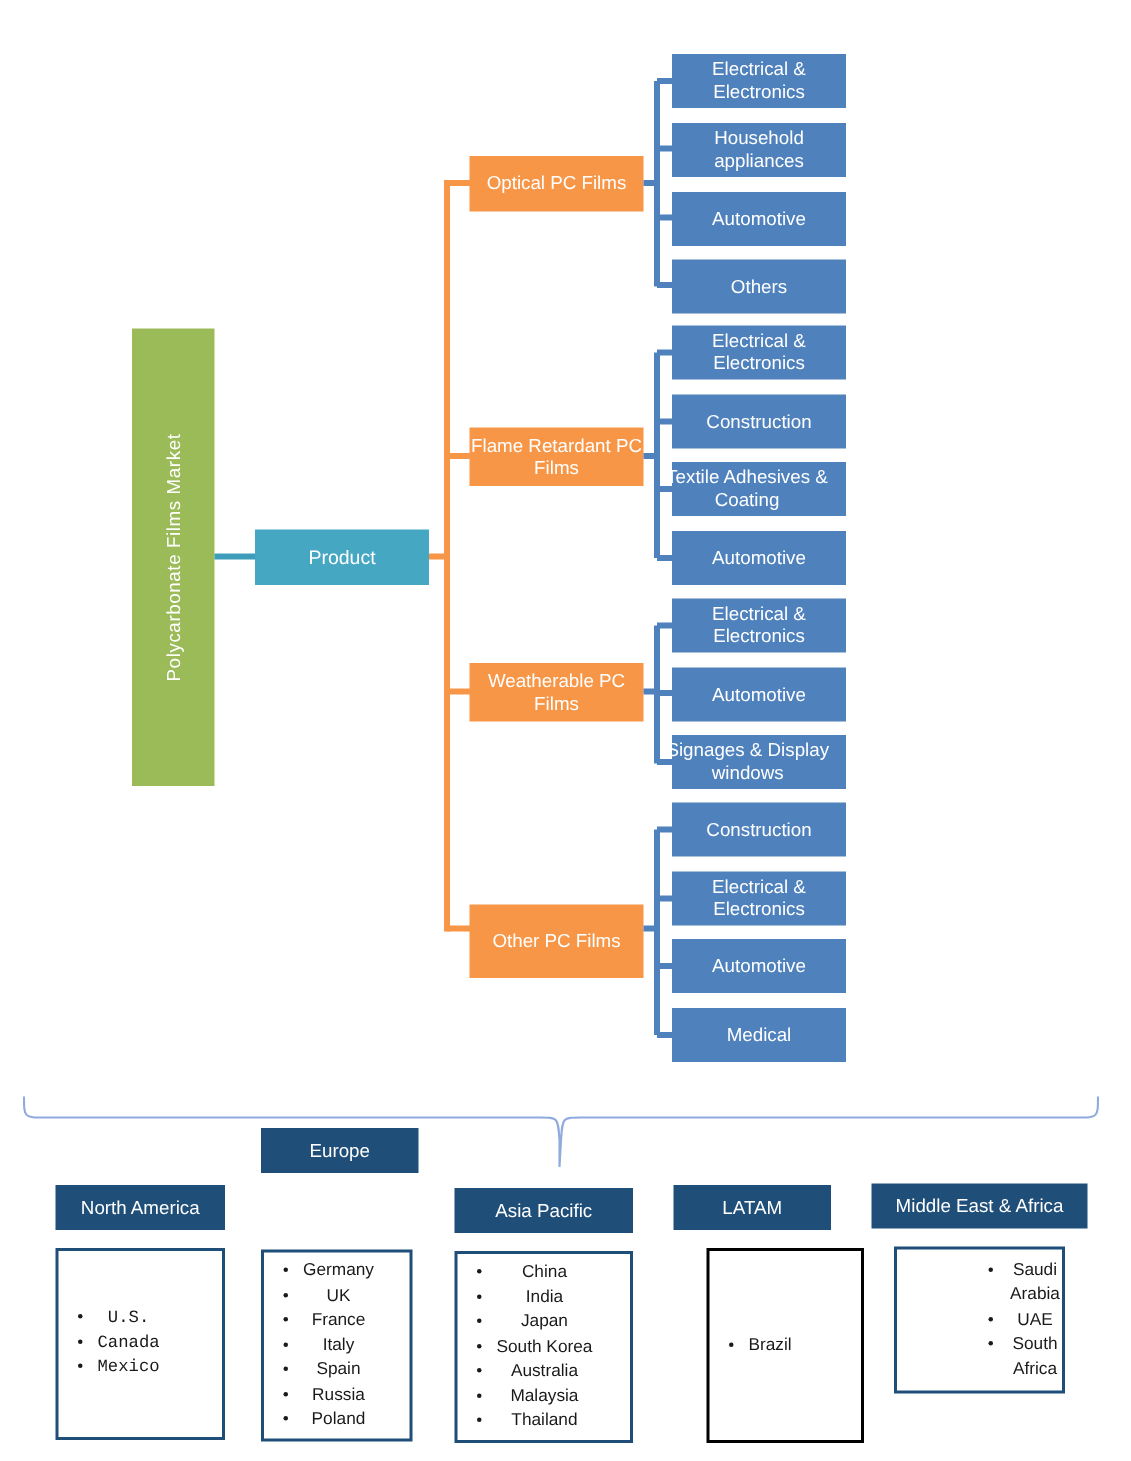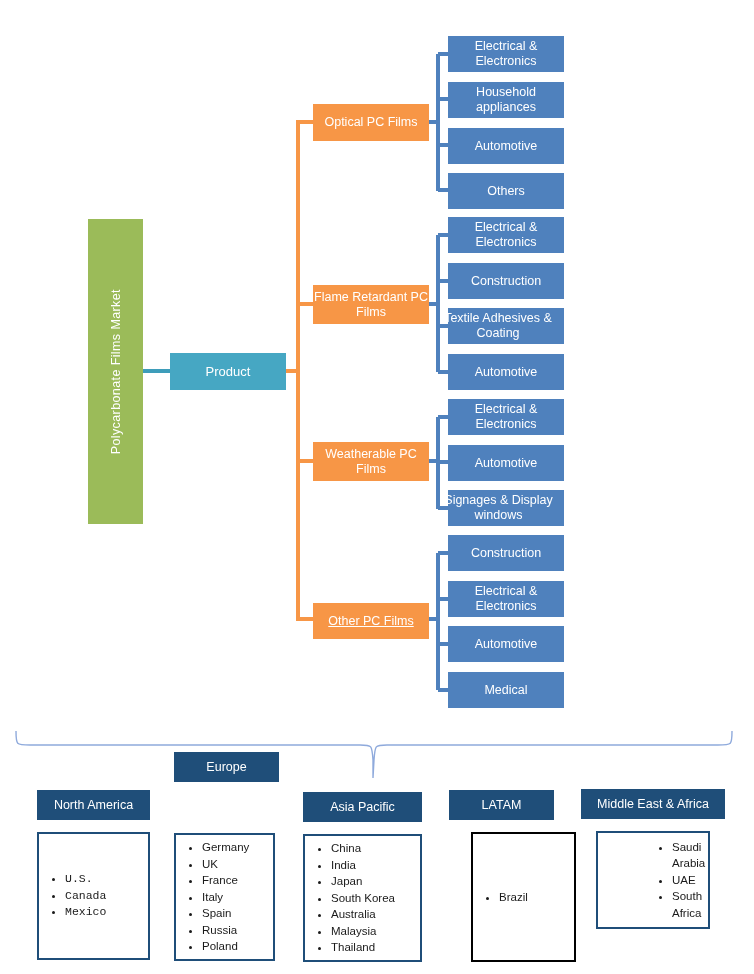--- a/index.html
+++ b/index.html
@@ -154,20 +154,21 @@
   .region-list.black-border { border-color: #000000; margin-left: 22px; }
   .region-list ul {
     margin: 0;
     padding: 0 0 0 26px;
     list-style: disc;
   }
   .region-list li {
     font-size: 11.5px;
     color: #1a1a1a;
     line-height: 16.6px;
+    text-align: center;
   }
 </style>
 </head>
 <body>
 
 <div id="stage">
 
   <div class="abs root-bar">
     <span class="vlabel">Polycarbonate Films Market</span>
   </div>
@@ -188,21 +189,21 @@
 
   <div class="abs cat-box" style="top:104px;height:37px;">
     <span>Optical PC Films</span>
   </div>
   <div class="abs cat-box" style="top:285px;height:39px;align-items:center;">
     <span>Flame Retardant PC Films</span>
   </div>
   <div class="abs cat-box" style="top:442px;height:39px;">
     <span>Weatherable PC Films</span>
   </div>
-  <div class="abs cat-box" style="top:603px;height:36px;text-decoration:underline;">
+  <div class="abs cat-box" style="top:603px;height:49px;">
     <span>Other PC Films</span>
   </div>
 
   <div class="abs blue-trunk" style="top:54px;height:137px;"></div>
   <div class="abs blue-stub-out" style="top:120px;"></div>
   <div class="abs blue-stub-in" style="top:52px;"></div>
   <div class="abs blue-stub-in" style="top:97px;"></div>
   <div class="abs blue-stub-in" style="top:143px;"></div>
   <div class="abs blue-stub-in" style="top:188px;"></div>
 

